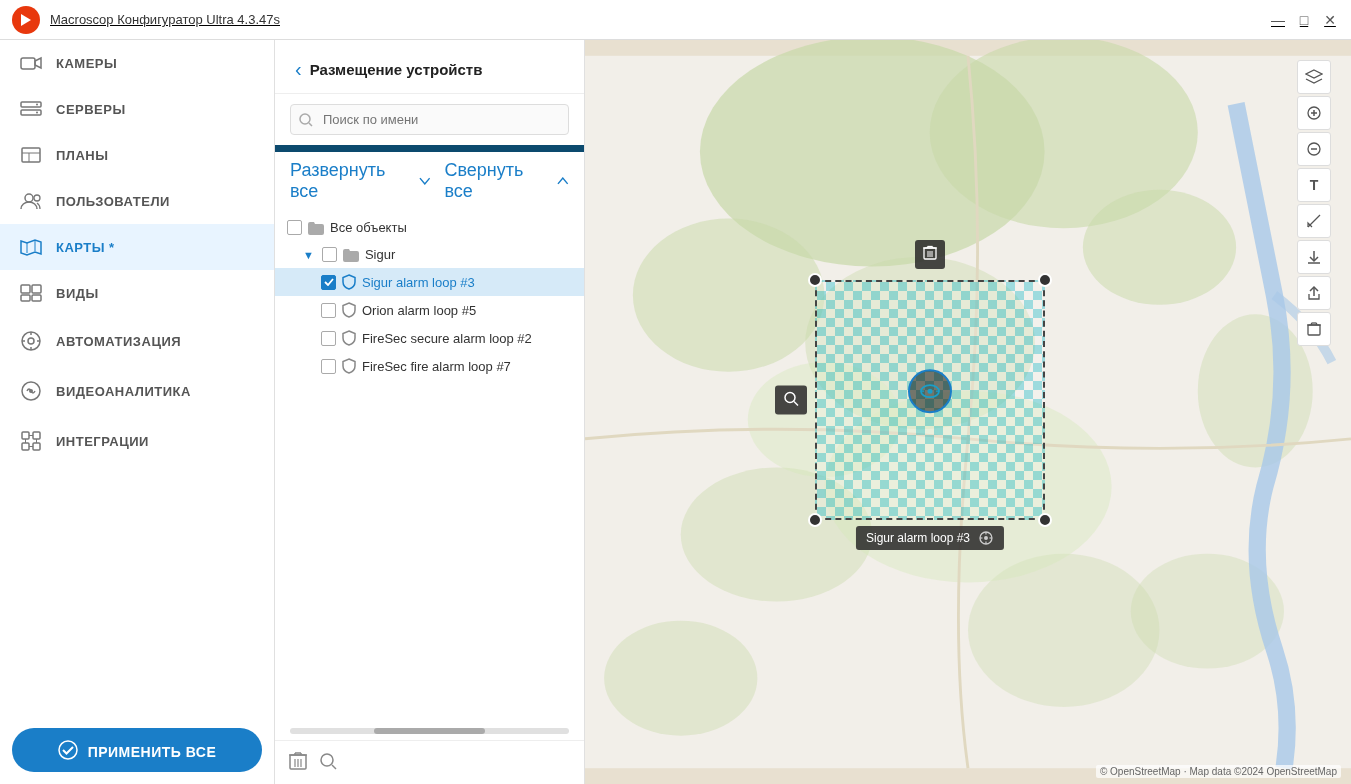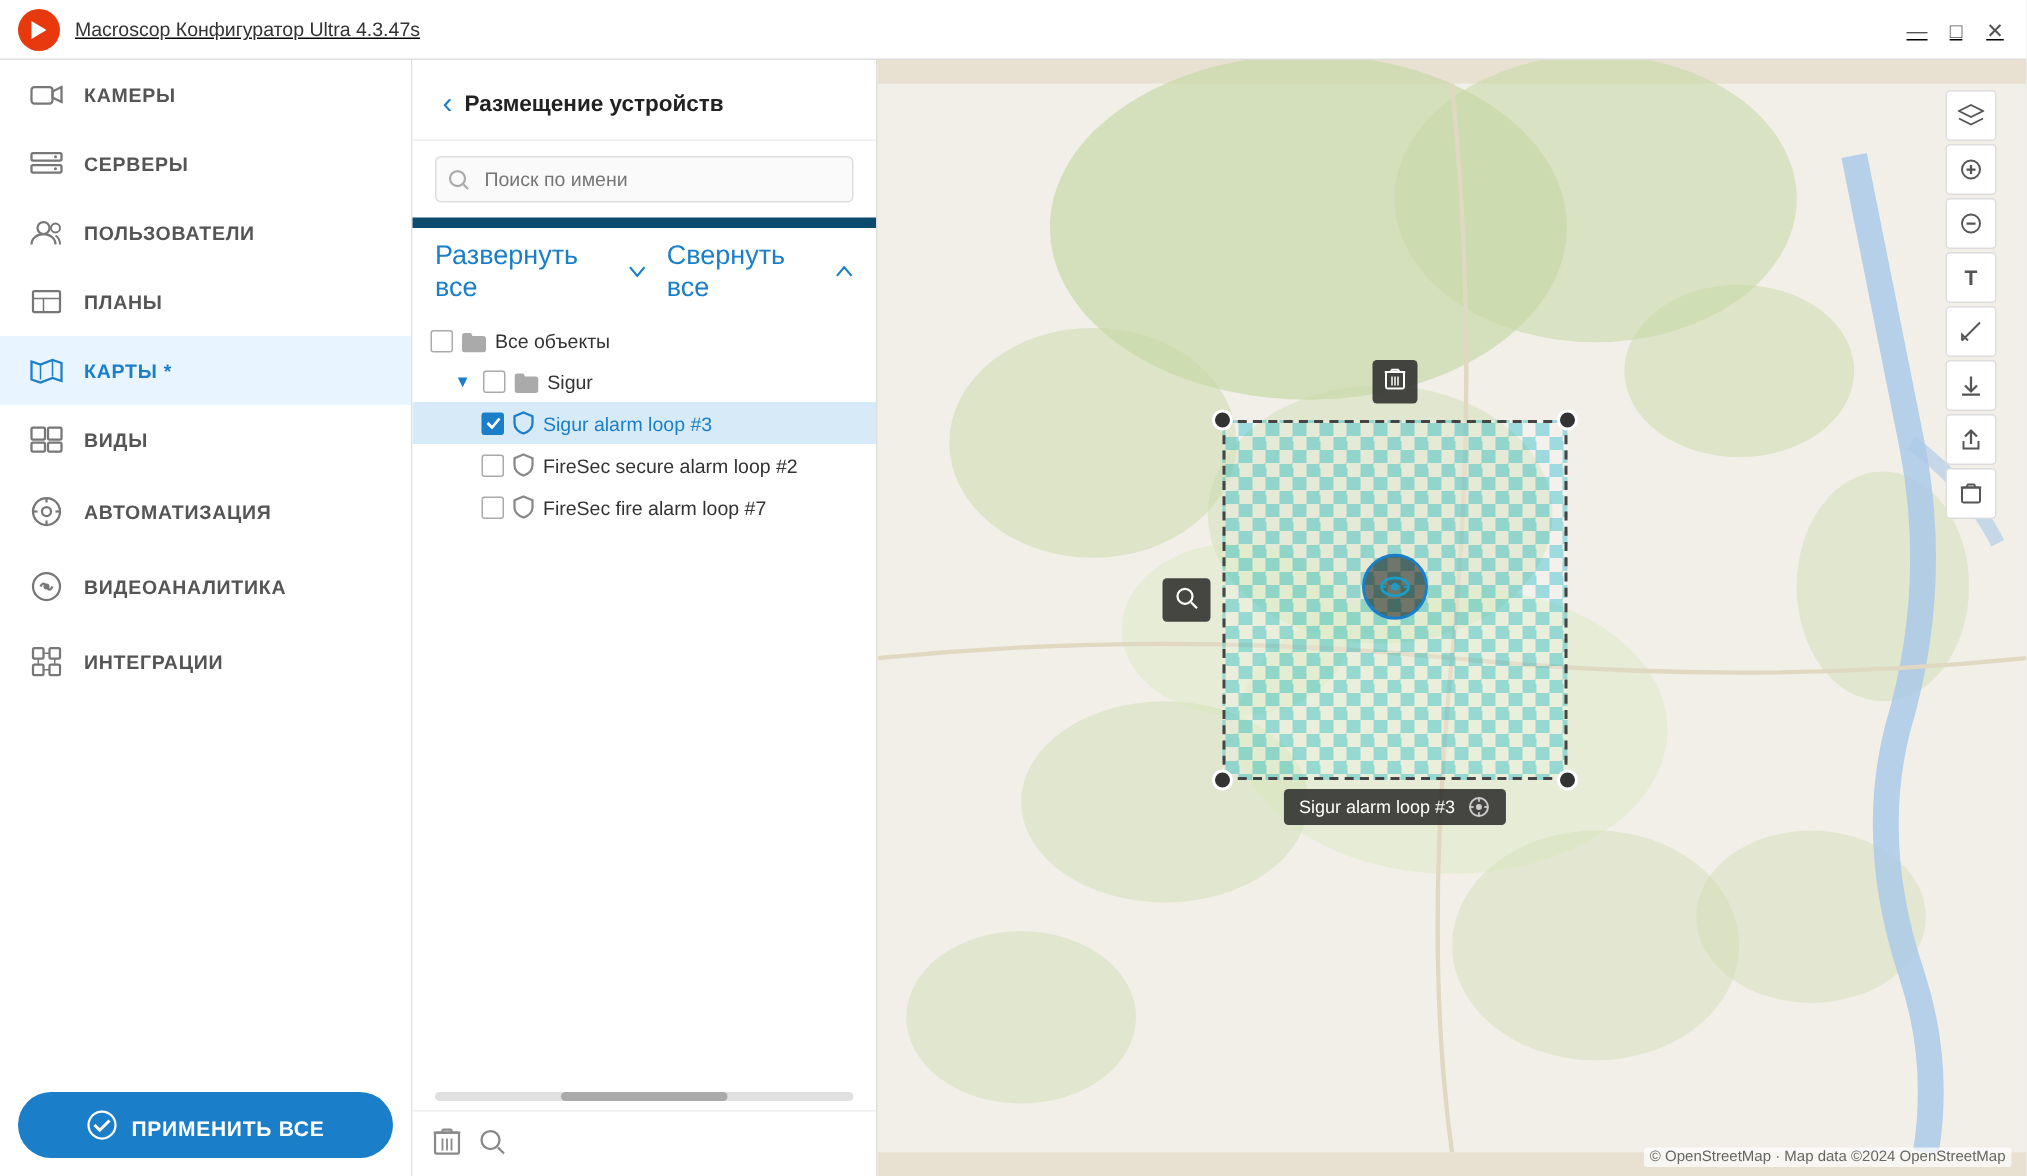--- a/index.html
+++ b/index.html
@@ -367,35 +367,35 @@
         <rect x="1" y="2" width="20" height="5" rx="1" stroke="#777" stroke-width="1.5" fill="none"></rect>
         <rect x="1" y="10" width="20" height="5" rx="1" stroke="#777" stroke-width="1.5" fill="none"></rect>
         <circle cx="17" cy="4.5" r="1" fill="#777"></circle>
         <circle cx="17" cy="12.5" r="1" fill="#777"></circle>
       </svg>
       <span>СЕРВЕРЫ</span>
     </div>
 
     <div class="sidebar-item">
       <svg width="22" height="18" viewBox="0 0 22 18" fill="none">
+        <rect x="2" y="2" width="18" height="14" rx="1" stroke="#777" stroke-width="1.5" fill="none"></rect>
+        <line x1="2" y1="7" x2="20" y2="7" stroke="#777" stroke-width="1"></line>
+        <line x1="9" y1="7" x2="9" y2="16" stroke="#777" stroke-width="1"></line>
+      </svg>
+      <span>ПЛАНЫ</span>
+    </div>
+
+    <div class="sidebar-item">
+      <svg width="22" height="18" viewBox="0 0 22 18" fill="none">
         <circle cx="9" cy="6" r="4" stroke="#777" stroke-width="1.5" fill="none"></circle>
         <path d="M1 17c0-4 3.6-7 8-7s8 3 8 7" stroke="#777" stroke-width="1.5" fill="none"></path>
         <circle cx="17" cy="6" r="3" stroke="#777" stroke-width="1.3" fill="none"></circle>
         <path d="M20 17c0-3-1.5-5-3-6" stroke="#777" stroke-width="1.3" fill="none"></path>
       </svg>
       <span>ПОЛЬЗОВАТЕЛИ</span>
-    </div>
-
-    <div class="sidebar-item">
-      <svg width="22" height="18" viewBox="0 0 22 18" fill="none">
-        <rect x="2" y="2" width="18" height="14" rx="1" stroke="#777" stroke-width="1.5" fill="none"></rect>
-        <line x1="2" y1="7" x2="20" y2="7" stroke="#777" stroke-width="1"></line>
-        <line x1="9" y1="7" x2="9" y2="16" stroke="#777" stroke-width="1"></line>
-      </svg>
-      <span>ПЛАНЫ</span>
     </div>
 
     <div class="sidebar-item active">
       <svg width="22" height="18" viewBox="0 0 22 18" fill="none">
         <path d="M1 3l6 2 8-3 6 2v12l-6-2-8 3-6-2V3z" stroke="#1a7ec8" stroke-width="1.5" fill="none"></path>
         <line x1="7" y1="5" x2="7" y2="15" stroke="#1a7ec8" stroke-width="1"></line>
         <line x1="15" y1="2" x2="15" y2="13" stroke="#1a7ec8" stroke-width="1"></line>
       </svg>
       <span>КАРТЫ *</span>
     </div>
@@ -511,20 +511,27 @@
           <svg width="10" height="8" viewBox="0 0 10 8" fill="none">
               <polyline points="1,4 4,7 9,1" stroke="white" stroke-width="1.8"></polyline>
             </svg>
         </div>
         <svg width="14" height="16" viewBox="0 0 14 16" fill="none">
           <path d="M7 1 L13 3.5 L13 8 Q13 13 7 15 Q1 13 1 8 L1 3.5 Z" stroke="#1a7ec8" stroke-width="1.5" fill="none"></path>
         </svg>
         <span style="color:#1a7ec8;">Sigur alarm loop #3</span>
       </div>
 
+      <div class="tree-item tree-indent-2">
+        <div class="checkbox"></div>
+        <svg width="14" height="16" viewBox="0 0 14 16" fill="none">
+          <path d="M7 1 L13 3.5 L13 8 Q13 13 7 15 Q1 13 1 8 L1 3.5 Z" stroke="#888" stroke-width="1.5" fill="none"></path>
+        </svg>
+        <span>Orion alarm loop #5</span>
+      </div>
 
       <div class="tree-item tree-indent-2">
         <div class="checkbox"></div>
         <svg width="14" height="16" viewBox="0 0 14 16" fill="none">
           <path d="M7 1 L13 3.5 L13 8 Q13 13 7 15 Q1 13 1 8 L1 3.5 Z" stroke="#888" stroke-width="1.5" fill="none"></path>
         </svg>
         <span>FireSec secure alarm loop #2</span>
       </div>
 
       <div class="tree-item tree-indent-2">

